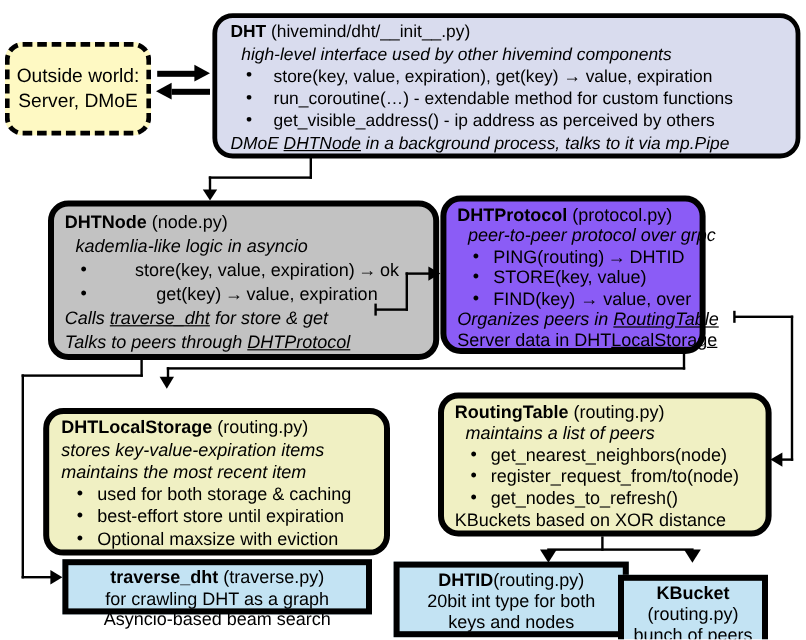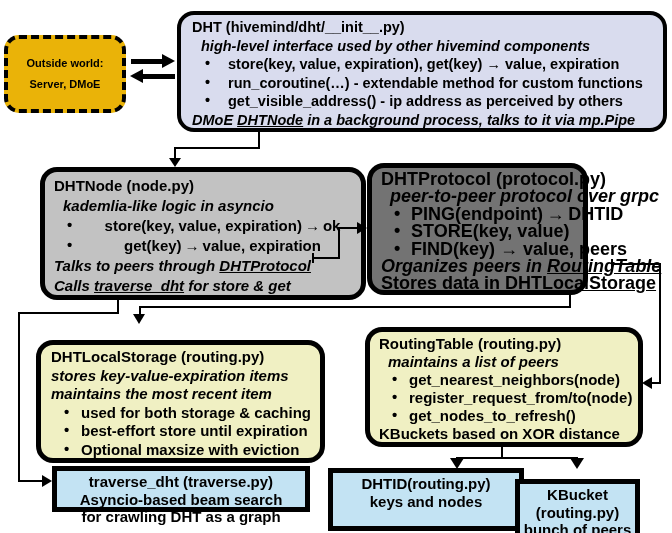--- a/index.html
+++ b/index.html
@@ -1,39 +1,39 @@
 <!DOCTYPE html>
 <html><head>
 <meta charset="utf-8">
 <style>
   html,body{margin:0;padding:0;background:#fff;}
   #canvas{position:relative;width:672px;height:533px;background:#fff;overflow:hidden;
           font-family:"Liberation Sans",sans-serif;color:#000;}
   .box{position:absolute;box-sizing:border-box;border:4px solid #000;}
   .thick{border-width:5px;}
   .rounded{border-radius:17px;}
-  .t{white-space:nowrap;font-weight:bold;}
+  .t{white-space:nowrap;}
   .it{font-style:italic;}
   .u{text-decoration:underline;}
   .ind{padding-left:9px;}
   .bul{position:relative;padding-left:36px;}
   .bul::before{content:"\2022";position:absolute;left:13px;top:-1px;}
   .ctr{text-align:center;}
   .seg{position:absolute;background:#000;}
   .ah{position:absolute;width:0;height:0;}
   
   #box-dht{left:177px;top:11px;width:490px;height:121px;background:#d9dcee;
            font-size:14.5px;line-height:18.5px;padding:3px 2px 0 11px;}
-  #box-outside{left:4px;top:35px;width:122px;height:78px;background:#eab308;
-           border:4px dashed #000;border-radius:15px;font-size:11px;line-height:21px;
+  #box-outside{left:4px;top:35px;width:122px;height:78px;background:#fef9c3;
+           border:4px dashed #000;border-radius:15px;font-size:16px;line-height:21px;
            display:flex;flex-direction:column;justify-content:center;}
   #box-dhtnode{left:40px;top:167px;width:326px;height:133px;background:#c2c2c2;
            font-size:15px;line-height:20px;padding:4px 0 0 9px;}
-  #box-dhtprotocol{left:367px;top:163px;width:221px;height:132px;background:#737373;
-           font-size:18px;line-height:17.4px;padding:3px 0 0 9px;}
+  #box-dhtprotocol{left:367px;top:163px;width:221px;height:132px;background:#8b5cf6;
+           font-size:15px;line-height:17.4px;padding:3px 0 0 9px;}
   #box-storage{left:36px;top:340px;width:289px;height:123px;background:#f0f0c3;
            font-size:15px;line-height:18.5px;padding:3px 0 0 10px;}
   #box-routing{left:365px;top:327px;width:278px;height:120px;background:#f0f0c3;
            font-size:15px;line-height:18px;padding:3px 0 0 9px;}
   #box-traverse{left:52px;top:466px;width:258px;height:46px;background:#c3e3f3;
            font-size:15px;line-height:17.5px;padding-top:2px;}
   #box-dhtid{left:328px;top:468px;width:196px;height:63px;background:#c3e3f3;
            font-size:15px;line-height:17.5px;padding-top:2px;}
   #box-kbucket{left:515px;top:479px;width:125px;height:62px;background:#c3e3f3;
            font-size:15px;line-height:17.5px;padding-top:2px;}
@@ -59,32 +59,32 @@
     <div class="t bul">run_coroutine(…) - extendable method for custom functions</div>
     <div class="t bul">get_visible_address() - ip address as perceived by others</div>
     <div class="t it"><span>DMoE </span><span class="u">DHTNode</span><span> in a background process, talks to it via mp.Pipe</span></div>
   </div>
 
   <div class="box thick rounded" id="box-dhtnode">
     <div class="t"><b>DHTNode</b><span> (node.py)</span></div>
     <div class="t it ind">kademlia-like logic in asyncio</div>
     <div class="t bul">store(key, value, expiration) → ok</div>
     <div class="t bul">get(key) → value, expiration</div>
+    <div class="t it"><span>Calls </span><span class="u">traverse_dht</span><span> for store &amp; get</span></div>
     <div class="t it"><span>Talks to peers through </span><span class="u">DHTProtocol</span></div>
-    <div class="t it"><span>Calls </span><span class="u">traverse_dht</span><span> for store &amp; get</span></div>
   </div>
 
   <div class="box thick rounded" id="box-dhtprotocol">
     <div class="t"><b>DHTProtocol</b><span> (protocol.py)</span></div>
     <div class="t it ind">peer-to-peer protocol over grpc</div>
-    <div class="t bul">PING(endpoint) → DHTID</div>
+    <div class="t bul">PING(routing) → DHTID</div>
     <div class="t bul">STORE(key, value)</div>
-    <div class="t bul">FIND(key) → value, peers</div>
+    <div class="t bul">FIND(key) → value, over</div>
     <div class="t it"><span>Organizes peers in </span><span class="u">RoutingTable</span></div>
-    <div class="t"><span>Stores data in DHT</span><span class="u">LocalStorage</span></div>
+    <div class="t"><span>Server data in DHT</span><span class="u">LocalStorage</span></div>
   </div>
 
   <div class="box thick rounded" id="box-storage">
     <div class="t"><b>DHTLocalStorage</b><span> (routing.py)</span></div>
     <div class="t it">stores key-value-expiration items</div>
     <div class="t it">maintains the most recent item</div>
     <div class="t bul">used for both storage &amp; caching</div>
     <div class="t bul">best-effort store until expiration</div>
     <div class="t bul">Optional maxsize with eviction</div>
   </div>
@@ -93,26 +93,27 @@
     <div class="t"><b>RoutingTable</b><span> (routing.py)</span></div>
     <div class="t it ind">maintains a list of peers</div>
     <div class="t bul">get_nearest_neighbors(node)</div>
     <div class="t bul">register_request_from/to(node)</div>
     <div class="t bul">get_nodes_to_refresh()</div>
     <div class="t">KBuckets based on XOR distance</div>
   </div>
 
   <div class="box thick ctr" id="box-traverse">
     <div class="t"><b>traverse_dht</b><span> (traverse.py)</span></div>
+    <div class="t">for crawling DHT as a graph</div>
     <div class="t">Asyncio-based beam search</div>
-    <div class="t">for crawling DHT as a graph</div>
   </div>
 
   <div class="box thick ctr" id="box-dhtid">
     <div class="t"><b>DHTID</b><span>(routing.py)</span></div>
+    <div class="t">20bit int type for both</div>
     <div class="t">keys and nodes</div>
   </div>
 
   <div class="box thick ctr" id="box-kbucket">
     <div class="t"><b>KBucket</b></div>
     <div class="t">(routing.py)</div>
     <div class="t">bunch of peers</div>
   </div>
 
   <div>

